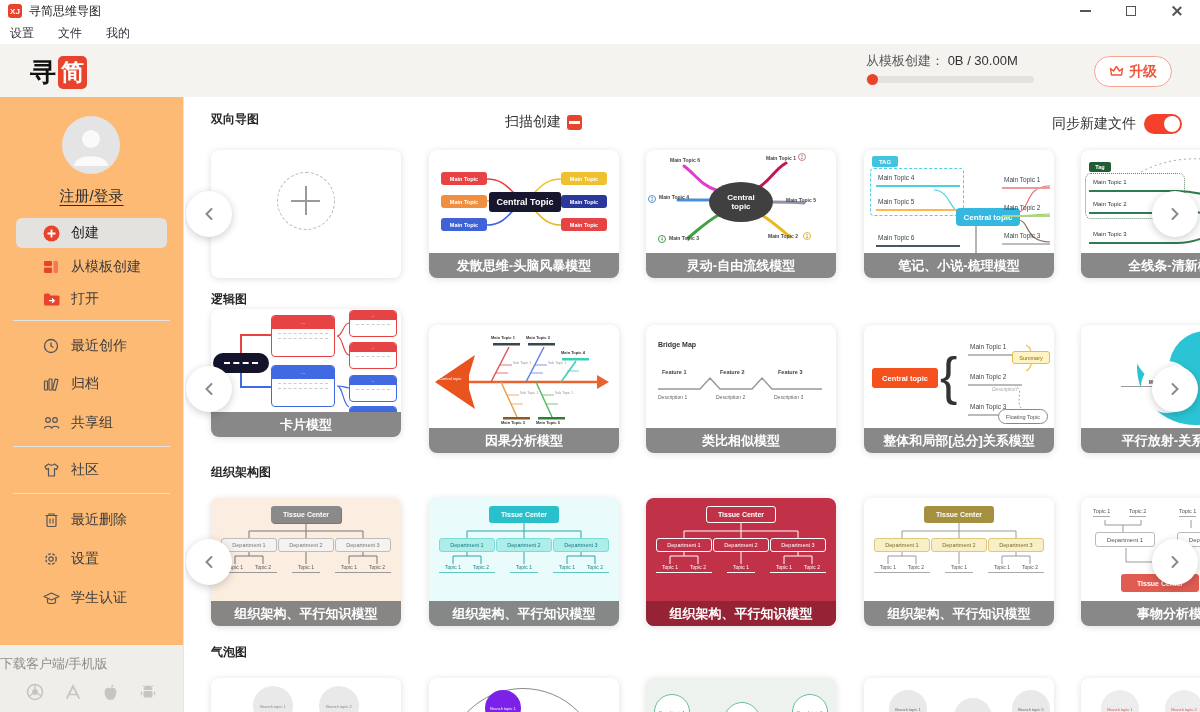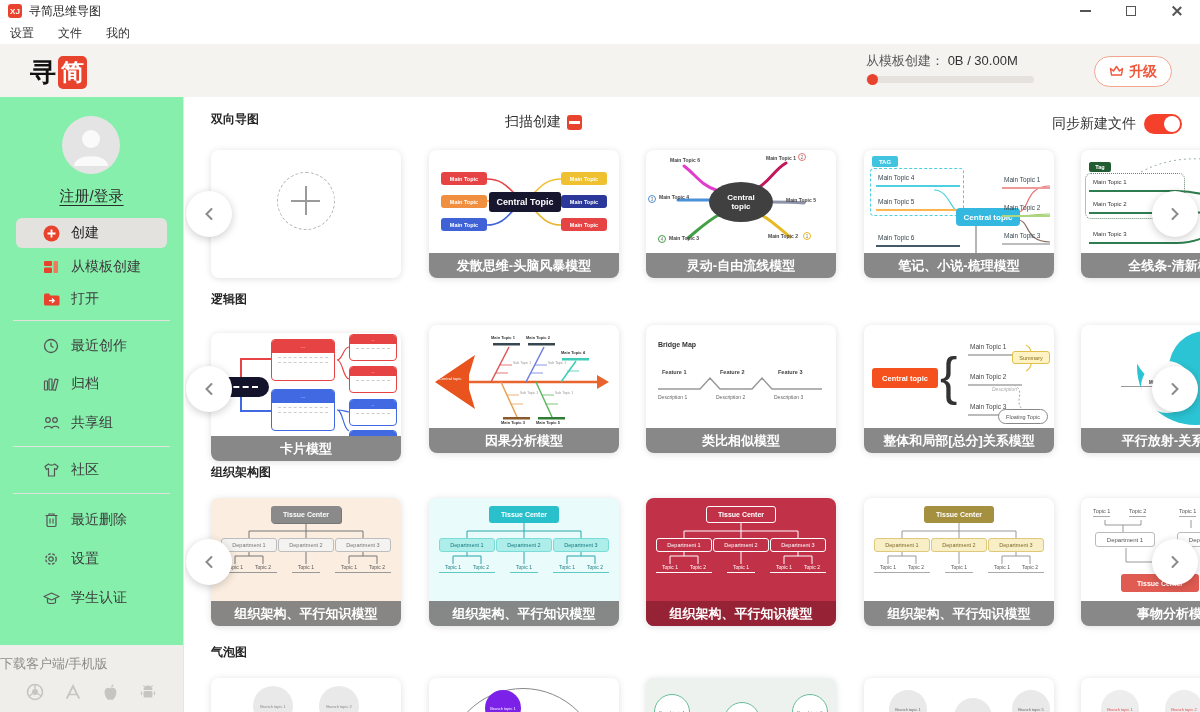--- a/index.html
+++ b/index.html
@@ -22,21 +22,21 @@
   .header{position:absolute;top:44px;left:0;right:0;height:53px;background:#f5f3f0}
   .logo{position:absolute;left:30px;top:11px;display:flex;align-items:center}
   .logo-black{font-size:26px;font-weight:bold;color:#111}
   .logo-red{font-size:23px;font-weight:bold;color:#fff;background:#e8432c;border-radius:5px;padding:1px 3px;margin-left:2px}
   .storage{position:absolute;left:866px;top:8px;font-size:13px;color:#555}
   .storage b{color:#333;font-weight:normal}
   .storage-bar{position:absolute;left:866px;top:32px;width:168px;height:7px;background:#e5e2dd;border-radius:4px}
   .storage-dot{position:absolute;left:1px;top:-2px;width:11px;height:11px;background:#e8432c;border-radius:50%}
   .upgrade-btn{position:absolute;right:28px;top:12px;width:78px;height:31px;border:1px solid #f3a68e;border-radius:16px;background:#fff;display:flex;align-items:center;justify-content:center;gap:5px;color:#ef573a;font-size:14px;font-weight:bold;cursor:pointer}
   
-  .sidebar{position:absolute;top:97px;left:0;width:184px;bottom:0;background:#86efac;border-right:1px solid #e7e5e2}
+  .sidebar{position:absolute;top:97px;left:0;width:184px;bottom:0;background:#fdba74;border-right:1px solid #e7e5e2}
   .avatar{position:absolute;left:62px;top:19px;width:58px;height:58px;border-radius:50%;background:#e4e4e4;overflow:hidden}
   .login-link{position:absolute;left:0;right:0;top:90px;text-align:center;font-size:15px;color:#2b2b2b;text-decoration:underline;text-underline-offset:4px;cursor:pointer}
   .side-item{position:absolute;left:16px;right:16px;height:30px;display:flex;align-items:center;padding-left:26px;font-size:14px;color:#3c3c3c;border-radius:6px;cursor:pointer}
   .side-item .si{width:18px;height:18px;margin-right:11px;display:flex;align-items:center;justify-content:center}
   .side-item.active{background:#e4e2df;color:#1d1d1d}
   .side-div{position:absolute;left:13px;right:13px;height:1px;background:#e4e2de}
   .side-download{position:absolute;left:0;right:0;bottom:0;height:67px;background:#efeeeb}
   .dl-text{font-size:13px;color:#8e8c88;padding-top:10px}
   .dl-icons{display:flex;justify-content:space-between;padding:10px 26px 0 26px}
   
@@ -380,21 +380,21 @@
         </svg>
     </div>
     <div class="nav-circle" style="left:967px;top:94px">
       <svg width="12" height="14" viewBox="0 0 12 14">
           <path d="M3.5,2 L8.5,7 L3.5,12" stroke="#8a8a8a" stroke-width="2" fill="none" stroke-linecap="round"></path>
         </svg>
     </div>
 
     <div class="sec-title" style="left:26px;top:194px">逻辑图</div>
 
-    <div class="card" style="left:26px;top:236px">
+    <div class="card" style="left:26px;top:212px">
       <div class="pv">
         <svg width="190" height="103">
           <path d="M30,44 V26 H60" stroke="#e64444" stroke-width="2" fill="none"></path>
           <path d="M30,64 V78 H60" stroke="#4169e1" stroke-width="2" fill="none"></path>
           <path d="M126,27 C132,27 132,14 138,14 M126,27 C132,27 132,46 138,46" stroke="#e64444" stroke-width="1.2" fill="none"></path>
           <path d="M126,77 C132,77 132,78 138,79 M126,77 C132,77 132,96 138,98" stroke="#4169e1" stroke-width="1.2" fill="none"></path>
         </svg>
         <div class="pill" style="left:2px;top:44px;width:56px;height:20px;background:#13132b;border-radius:10px">
           <div style="width:34px;border-top:2px dashed #fff"></div>
         </div>

